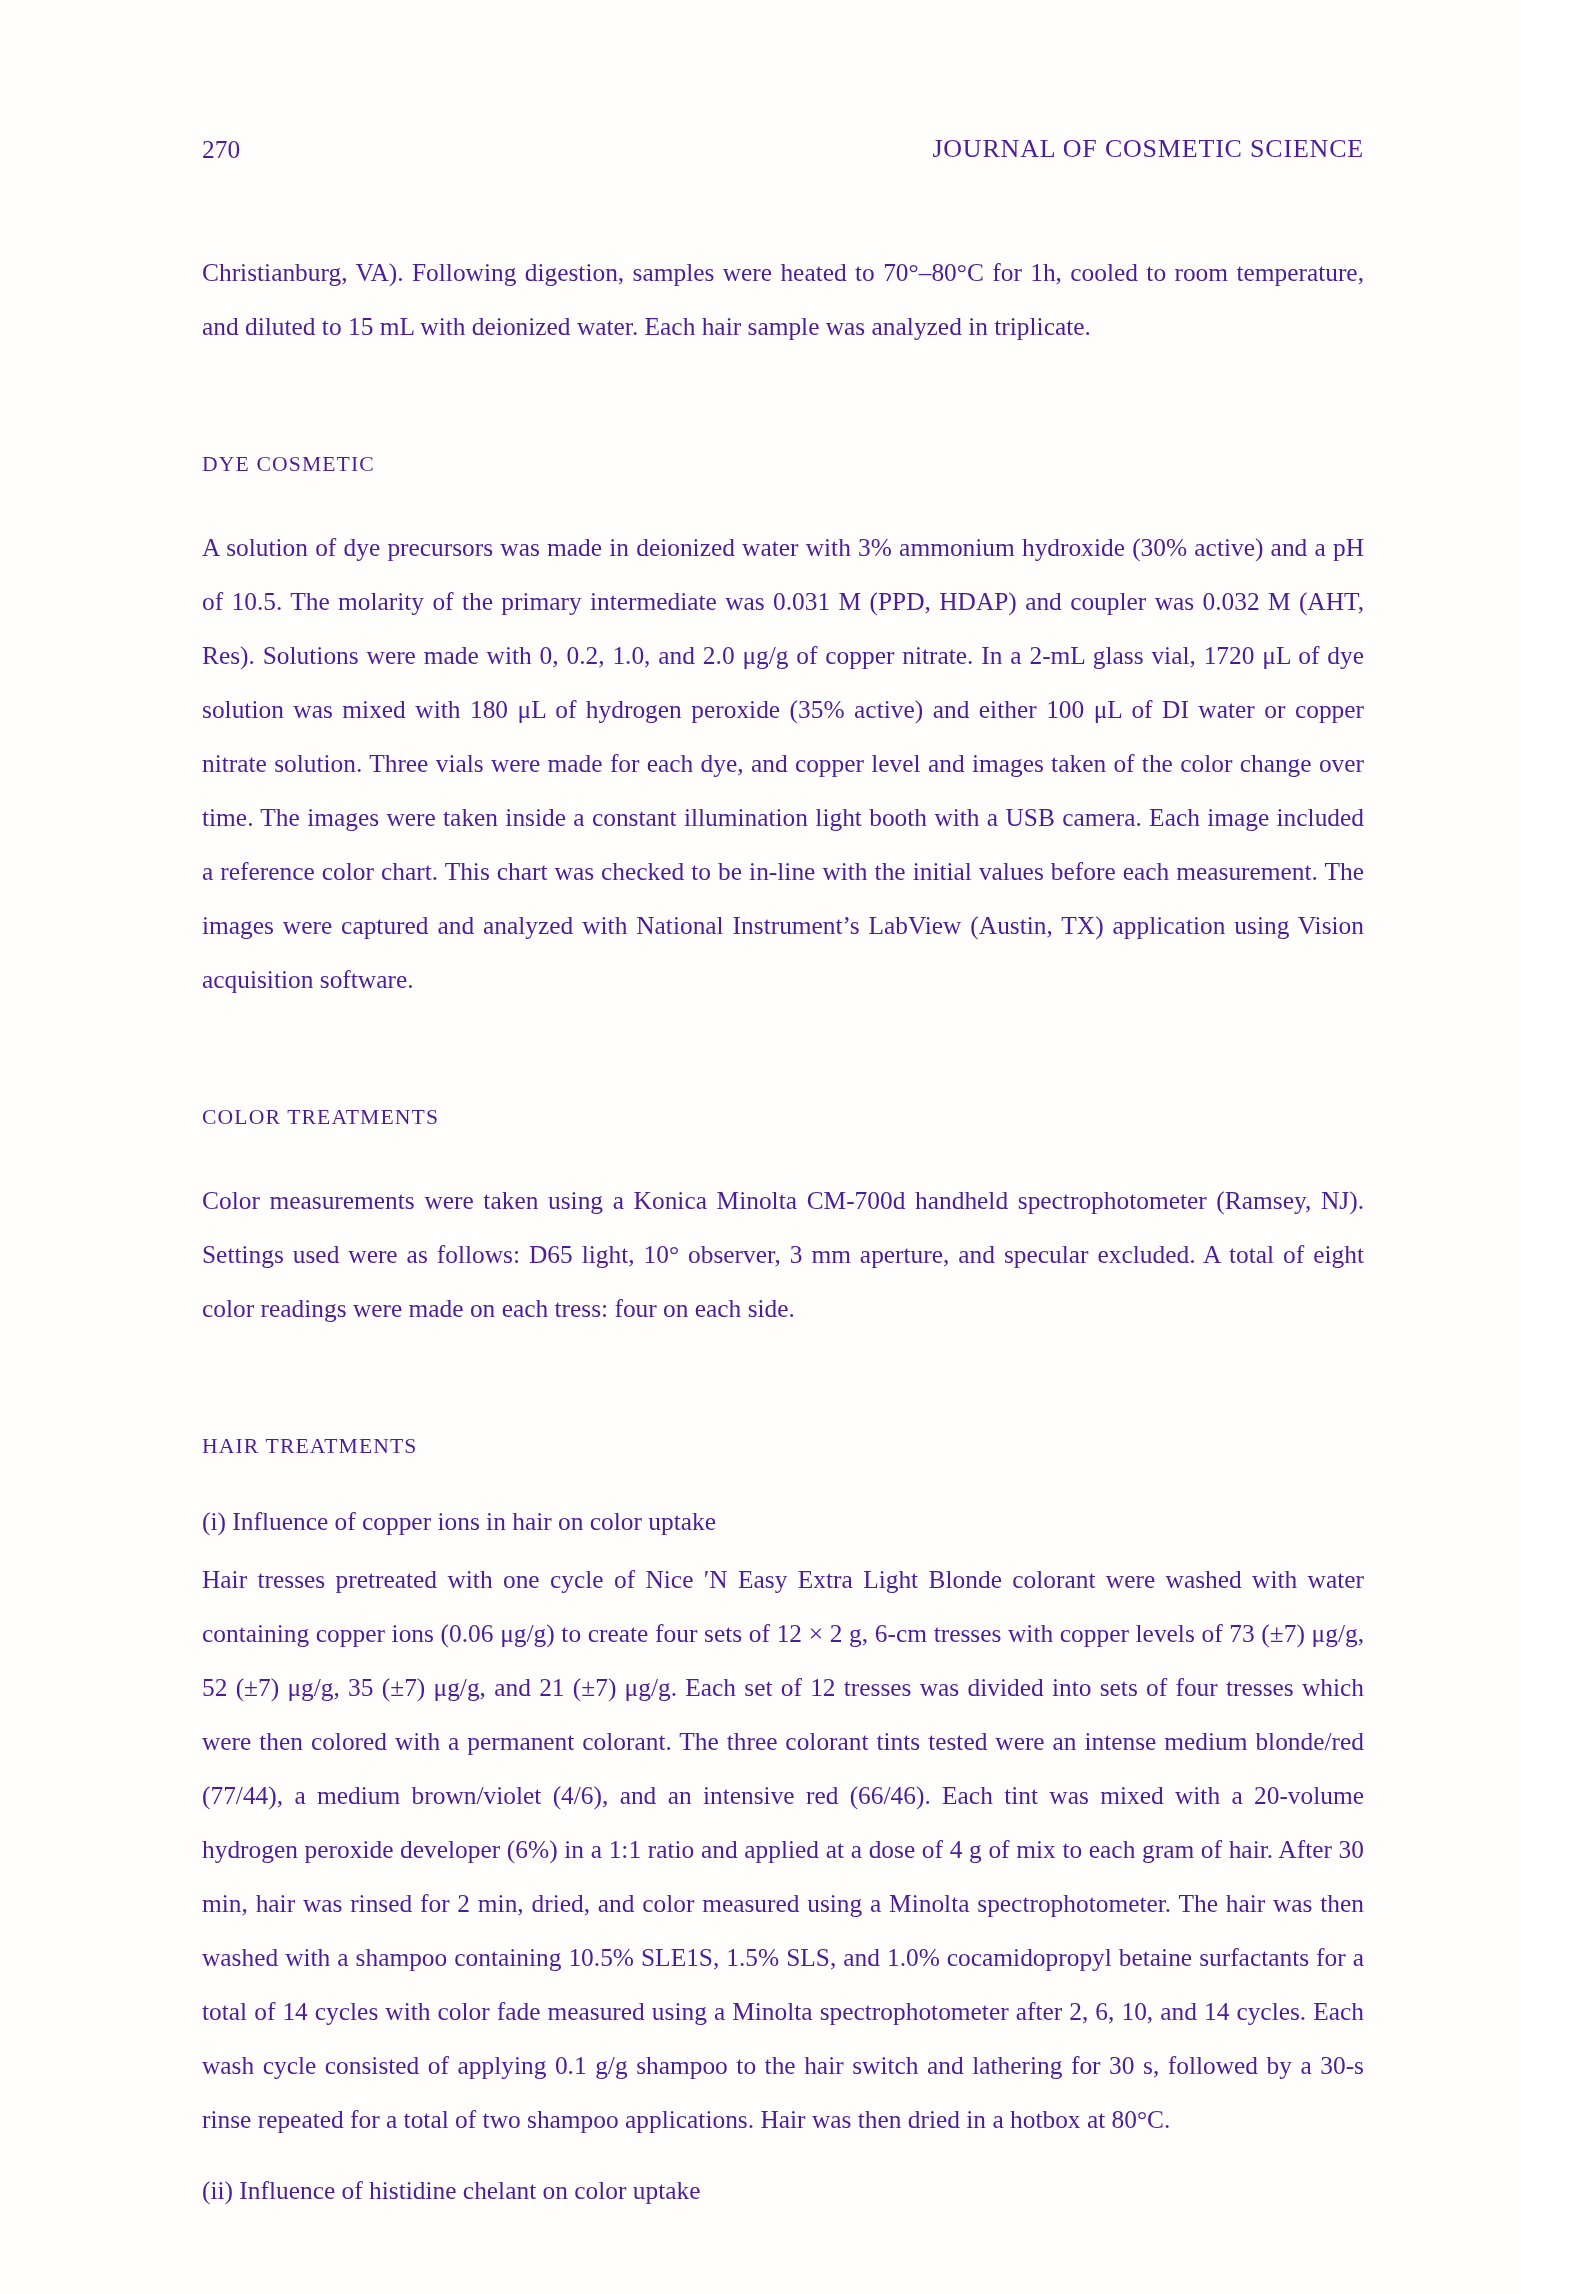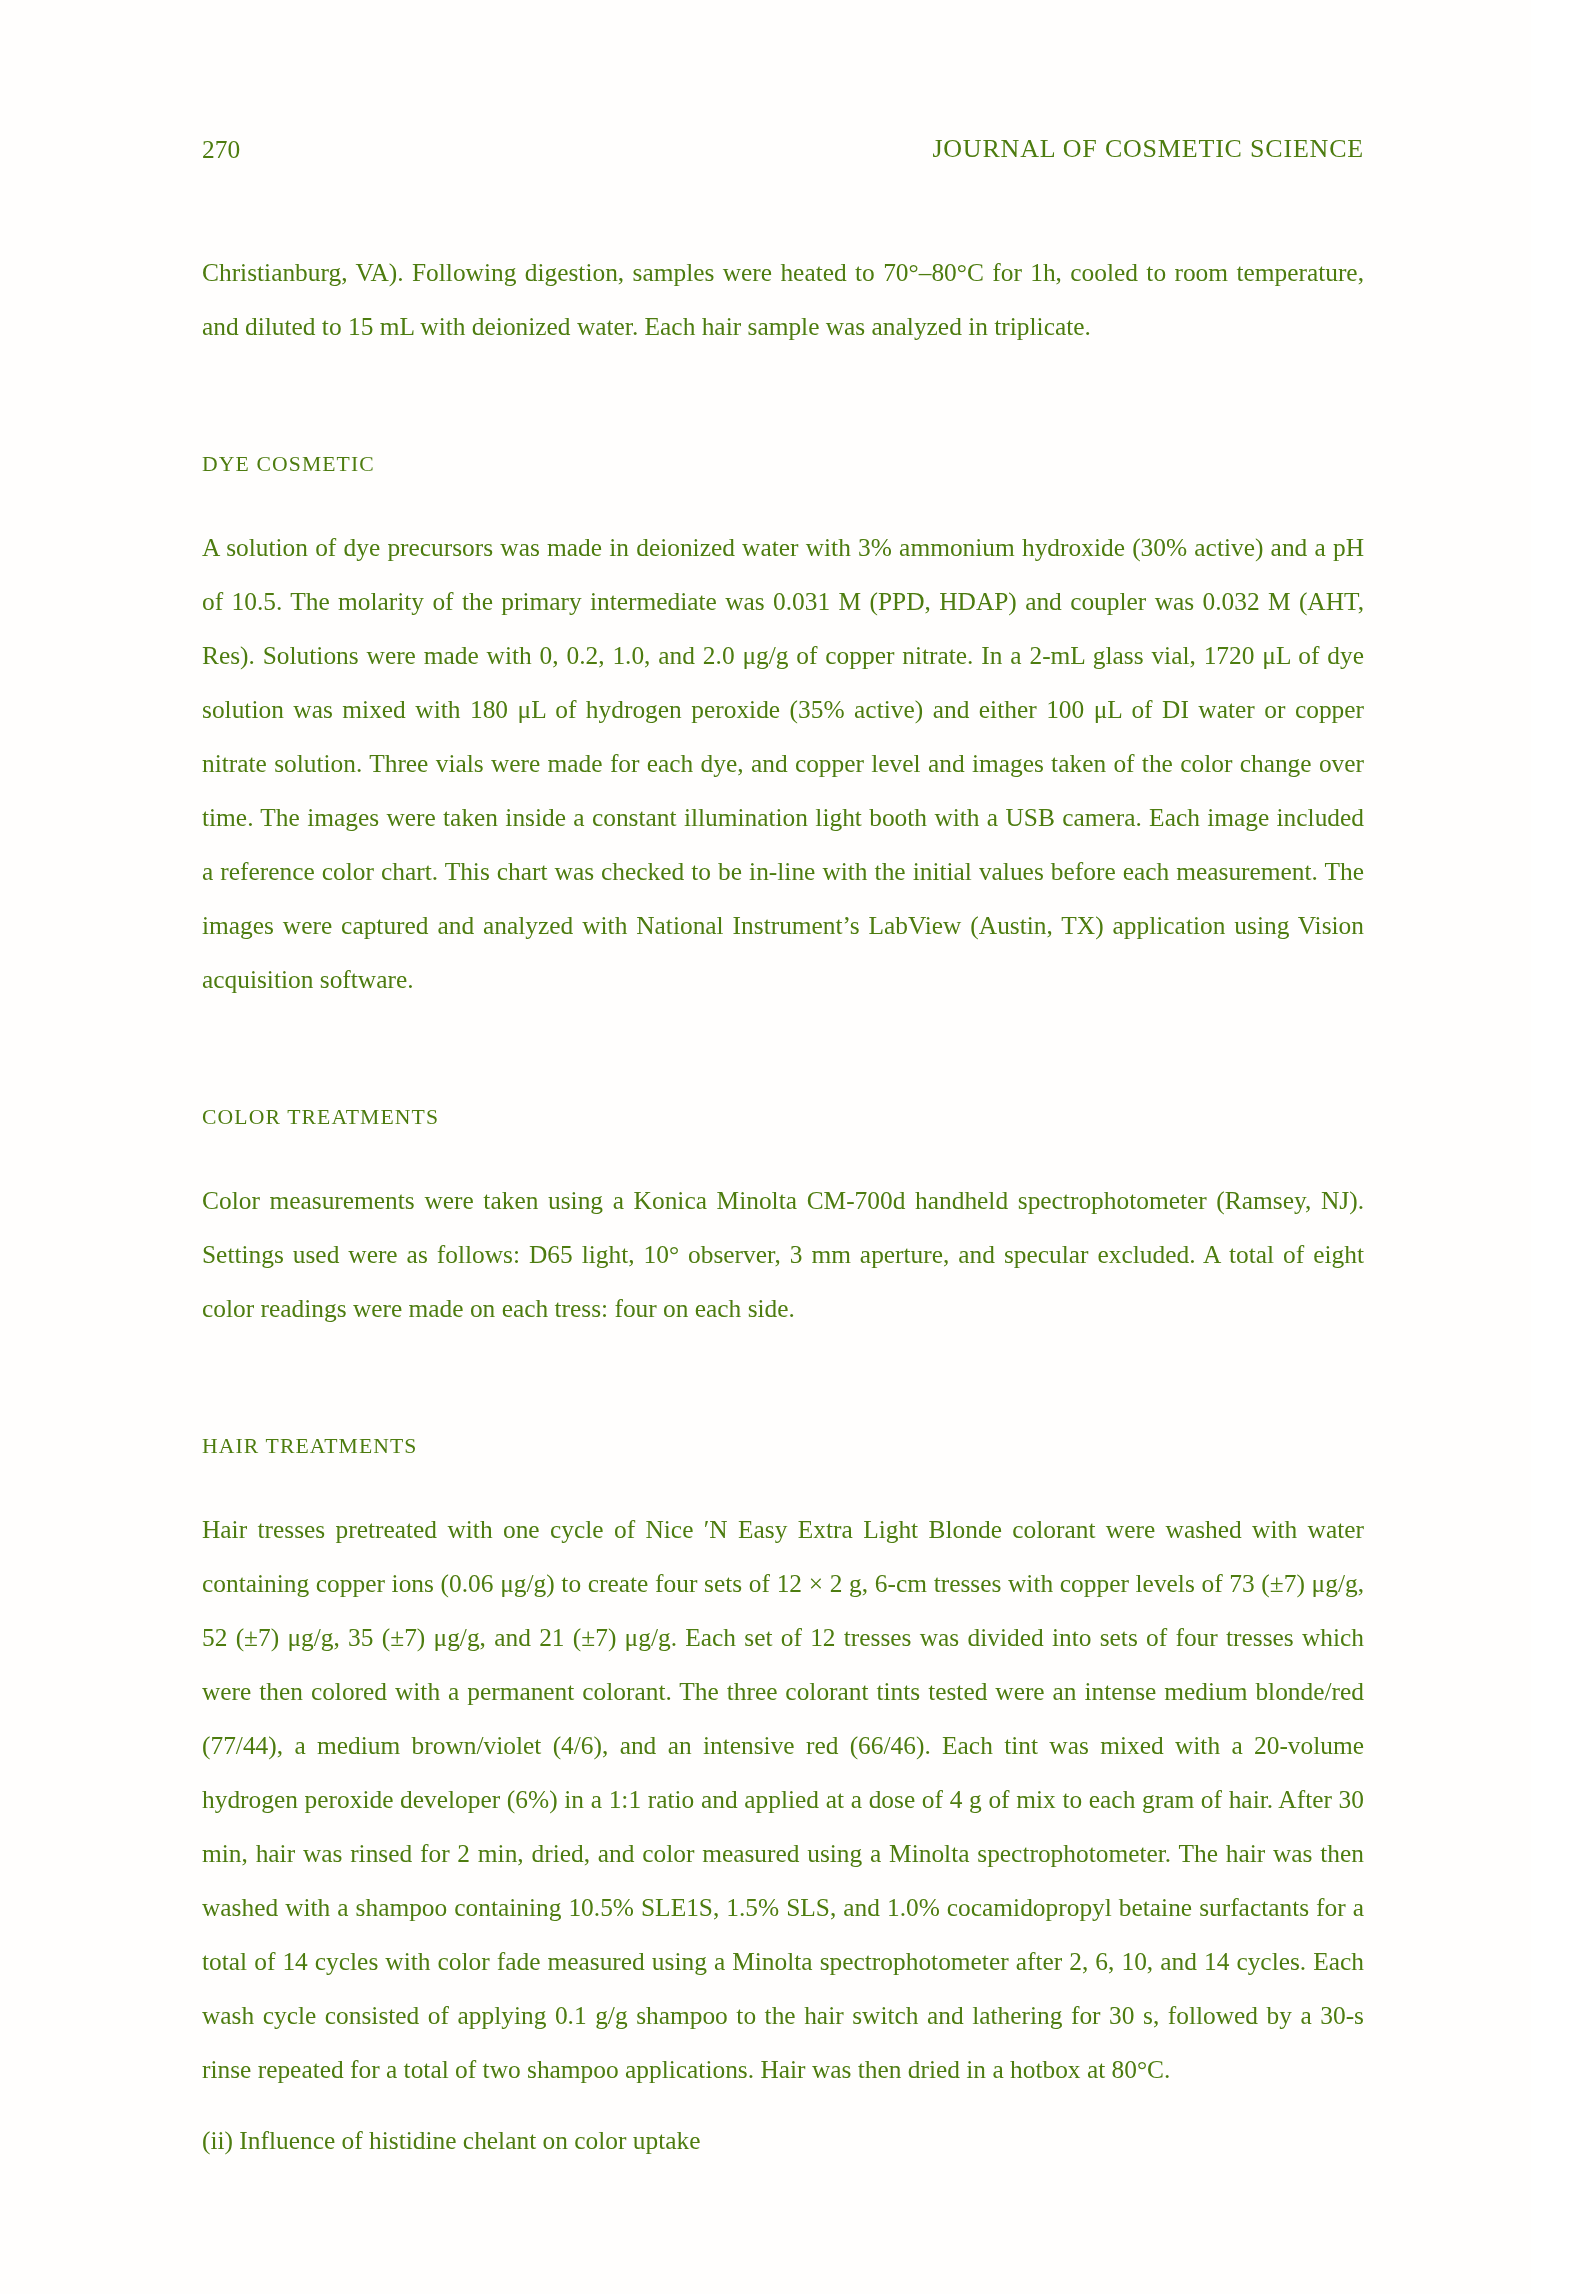--- a/index.html
+++ b/index.html
@@ -8,21 +8,21 @@
     background: #ffffff;
   }
   .page {
     position: relative;
     width: 1531px;
     height: 2295px;
     background: #fffefd;
     box-sizing: border-box;
     padding: 130px 167px 0 202px;
     font-family: "Liberation Serif", "DejaVu Serif", serif;
-    color: #4d7c0f;
+    color: #4c1d95;
     overflow: hidden;
   }
   .page-header {
     position: relative;
     height: 38px;
     margin-bottom: 77px;
   }
   .page-number {
     position: absolute;
     left: 0;
@@ -79,20 +79,21 @@
     <h2 class="section-heading">DYE COSMETIC</h2>
 
     <p class="body-para">A solution of dye precursors was made in deionized water with 3% ammonium hydroxide (30% active) and a pH of 10.5. The molarity of the primary intermediate was 0.031 M (PPD, HDAP) and coupler was 0.032 M (AHT, Res). Solutions were made with 0, 0.2, 1.0, and 2.0 μg/g of copper nitrate. In a 2-mL glass vial, 1720 μL of dye solution was mixed with 180 μL of hydrogen peroxide (35% active) and either 100 μL of DI water or copper nitrate solution. Three vials were made for each dye, and copper level and images taken of the color change over time. The images were taken inside a constant illumination light booth with a USB camera. Each image included a reference color chart. This chart was checked to be in-line with the initial values before each measurement. The images were captured and analyzed with National Instrument’s LabView (Austin, TX) application using Vision acquisition software.</p>
 
     <h2 class="section-heading">COLOR TREATMENTS</h2>
 
     <p class="body-para">Color measurements were taken using a Konica Minolta CM-700d handheld spectrophotometer (Ramsey, NJ). Settings used were as follows: D65 light, 10° observer, 3 mm aperture, and specular excluded. A total of eight color readings were made on each tress: four on each side.</p>
 
     <h2 class="section-heading">HAIR TREATMENTS</h2>
 
+    <p class="subsection-label">(i) Influence of copper ions in hair on color uptake</p>
 
     <p class="body-para">Hair tresses pretreated with one cycle of Nice ′N Easy Extra Light Blonde colorant were washed with water containing copper ions (0.06 μg/g) to create four sets of 12 × 2 g, 6-cm tresses with copper levels of 73 (±7) μg/g, 52 (±7) μg/g, 35 (±7) μg/g, and 21 (±7) μg/g. Each set of 12 tresses was divided into sets of four tresses which were then colored with a permanent colorant. The three colorant tints tested were an intense medium blonde/red (77/44), a medium brown/violet (4/6), and an intensive red (66/46). Each tint was mixed with a 20-volume hydrogen peroxide developer (6%) in a 1:1 ratio and applied at a dose of 4 g of mix to each gram of hair. After 30 min, hair was rinsed for 2 min, dried, and color measured using a Minolta spectrophotometer. The hair was then washed with a shampoo containing 10.5% SLE1S, 1.5% SLS, and 1.0% cocamidopropyl betaine surfactants for a total of 14 cycles with color fade measured using a Minolta spectrophotometer after 2, 6, 10, and 14 cycles. Each wash cycle consisted of applying 0.1 g/g shampoo to the hair switch and lathering for 30 s, followed by a 30-s rinse repeated for a total of two shampoo applications. Hair was then dried in a hotbox at 80°C.</p>
 
     <p class="subsection-label second">(ii) Influence of histidine chelant on color uptake</p>
 
   </main>
 
 </div>
 
 

